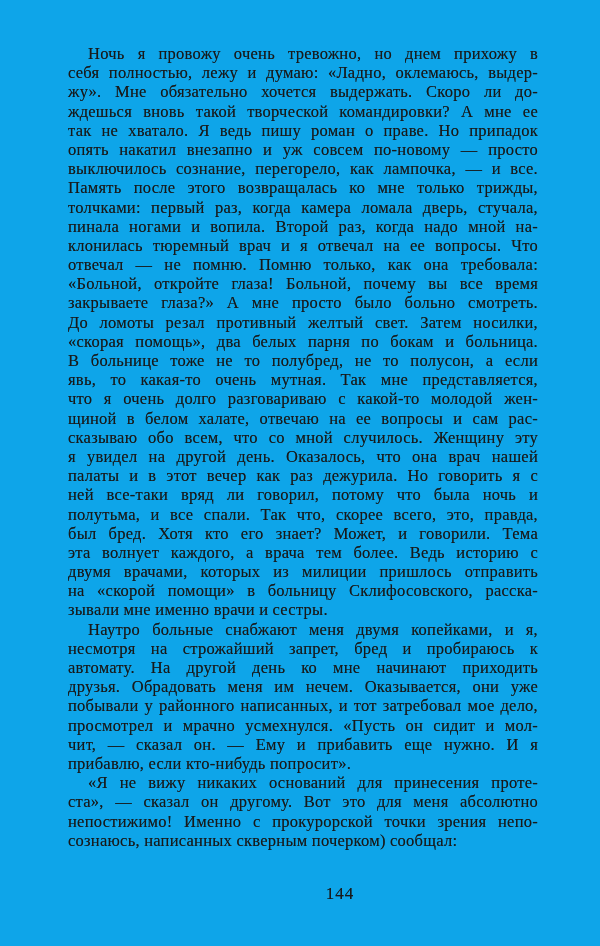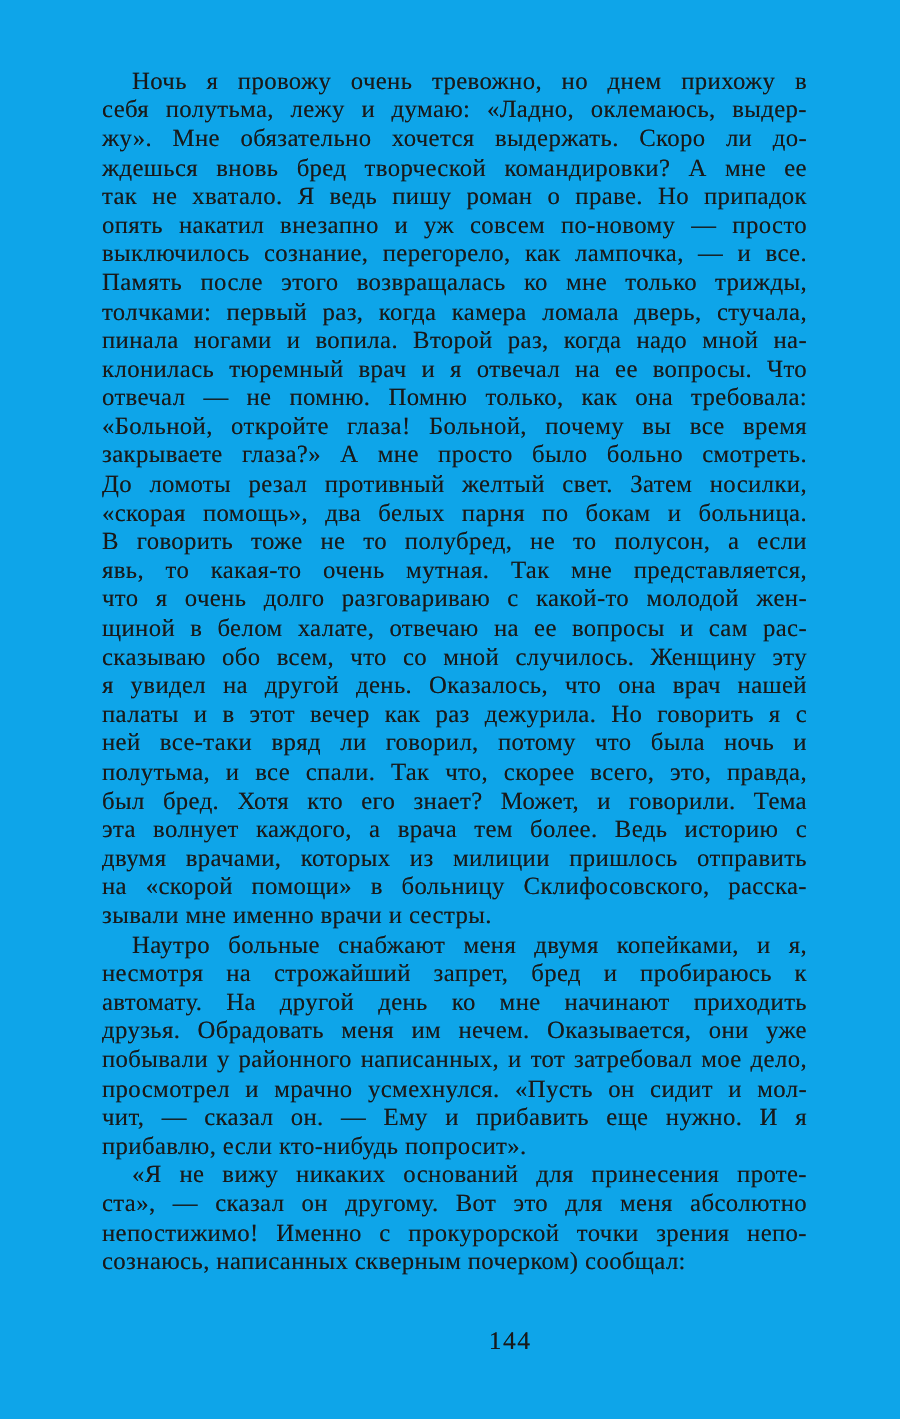--- a/index.html
+++ b/index.html
@@ -55,36 +55,36 @@
     text-shadow: 0 0 0.4px rgba(20,20,20,0.55);
     margin-left: 40px;
   }
 </style>
 </head>
 <body>
 
 <div class="sheet">
   <div class="text-block" id="text-block">
       <div class="line line--indent">Ночь я провожу очень тревожно, но днем прихожу в</div>
-      <div class="line">себя полутьма, лежу и думаю: «Ладно, оклемаюсь, выдер-</div>
+      <div class="line">себя полностью, лежу и думаю: «Ладно, оклемаюсь, выдер-</div>
       <div class="line">жу». Мне обязательно хочется выдержать. Скоро ли до-</div>
-      <div class="line">ждешься вновь бред творческой командировки? А мне ее</div>
+      <div class="line">ждешься вновь такой творческой командировки? А мне ее</div>
       <div class="line">так не хватало. Я ведь пишу роман о праве. Но припадок</div>
       <div class="line">опять накатил внезапно и уж совсем по-новому — просто</div>
       <div class="line">выключилось сознание, перегорело, как лампочка, — и все.</div>
       <div class="line">Память после этого возвращалась ко мне только трижды,</div>
       <div class="line">толчками: первый раз, когда камера ломала дверь, стучала,</div>
       <div class="line">пинала ногами и вопила. Второй раз, когда надо мной на-</div>
       <div class="line">клонилась тюремный врач и я отвечал на ее вопросы. Что</div>
       <div class="line">отвечал — не помню. Помню только, как она требовала:</div>
       <div class="line">«Больной, откройте глаза! Больной, почему вы все время</div>
       <div class="line">закрываете глаза?» А мне просто было больно смотреть.</div>
       <div class="line">До ломоты резал противный желтый свет. Затем носилки,</div>
       <div class="line">«скорая помощь», два белых парня по бокам и больница.</div>
-      <div class="line">В говорить тоже не то полубред, не то полусон, а если</div>
+      <div class="line">В больнице тоже не то полубред, не то полусон, а если</div>
       <div class="line">явь, то какая-то очень мутная. Так мне представляется,</div>
       <div class="line">что я очень долго разговариваю с какой-то молодой жен-</div>
       <div class="line">щиной в белом халате, отвечаю на ее вопросы и сам рас-</div>
       <div class="line">сказываю обо всем, что со мной случилось. Женщину эту</div>
       <div class="line">я увидел на другой день. Оказалось, что она врач нашей</div>
       <div class="line">палаты и в этот вечер как раз дежурила. Но говорить я с</div>
       <div class="line">ней все-таки вряд ли говорил, потому что была ночь и</div>
       <div class="line">полутьма, и все спали. Так что, скорее всего, это, правда,</div>
       <div class="line">был бред. Хотя кто его знает? Может, и говорили. Тема</div>
       <div class="line">эта волнует каждого, а врача тем более. Ведь историю с</div>

